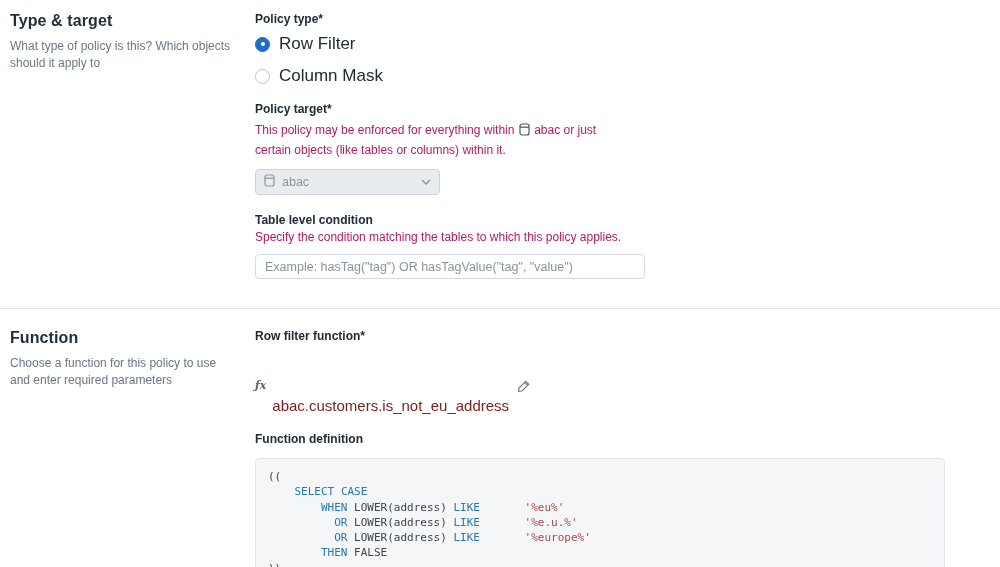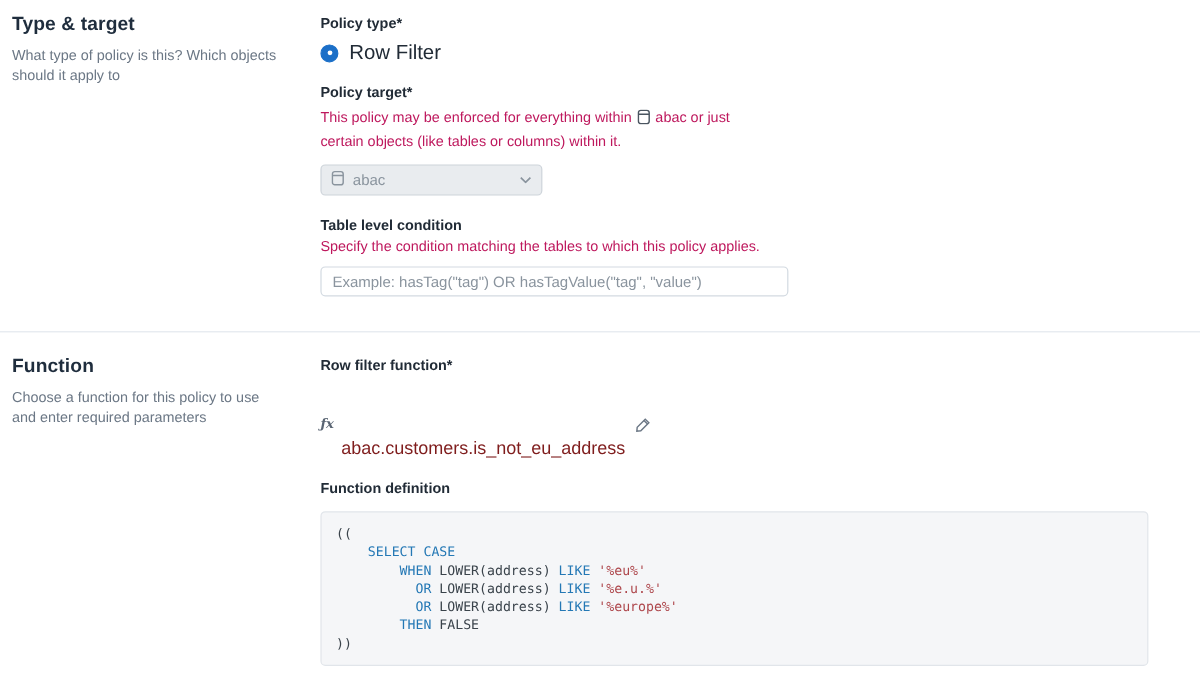--- a/index.html
+++ b/index.html
@@ -10,21 +10,20 @@
     width: 1000px;
     height: 567px;
     overflow: hidden;
     font-size: 12.5px;
   }
   .page { width: 1000px; }
 
   .form-section {
     display: flex;
     padding: 12px 10px 0 10px;
-    gap: 12px;
   }
   .section-left { width: 245px; flex: 0 0 245px; padding-right: 20px; }
   .section-right { flex: 1; }
 
   .section-title {
     font-size: 16px;
     font-weight: bold;
     color: #1f2d3d;
     margin-bottom: 8px;
     letter-spacing: .1px;
@@ -116,40 +115,44 @@
     border-radius: 4px;
     padding: 10px 12px;
     margin: 12px 0 18px 0;
     font-family: "DejaVu Sans Mono", monospace;
     font-size: 11px;
     line-height: 15.3px;
   }
   .code-line { white-space: pre; }
   .tok-kw { color: #2478b5; }
   .tok-pl { color: #3a434b; }
-  .tok-st { color: #ae474c; }
+  .tok-st { color: #ae474c; margin-left: 38px; }
   .chev { display: inline-flex; color: #6b7785; }
 </style>
 </head>
 <body>
 
 <div class="page">
 
   <section class="form-section">
     <div class="section-left">
       <h2 class="section-title">Type &amp; target</h2>
       <p class="section-desc">What type of policy is this? Which objects should it apply to</p>
     </div>
     <div class="section-right">
 
       <div class="field-label">Policy type*</div>
       <div class="policy-type-group">
         <div class="radio-row checked">
           <span class="radio"></span>
           <span class="radio-label">Row Filter</span>
+        </div>
+        <div class="radio-row">
+          <span class="radio"></span>
+          <span class="radio-label">Column Mask</span>
         </div>
       </div>
 
       <div class="field-label">Policy target*</div>
       <p class="help-text"><span>This policy may be enforced for everything within</span> <span class="inline-db-icon"><svg width="11" height="13" viewBox="0 0 11 13" fill="none" stroke="#4a5560" stroke-width="1.2">
               <rect x="1" y="1" width="9" height="11" rx="2"></rect>
               <line x1="1" y1="4.2" x2="10" y2="4.2"></line>
             </svg></span> <span>abac</span> <span>or just certain objects (like tables or columns) within it.</span></p>
 
       <div class="select-disabled">

